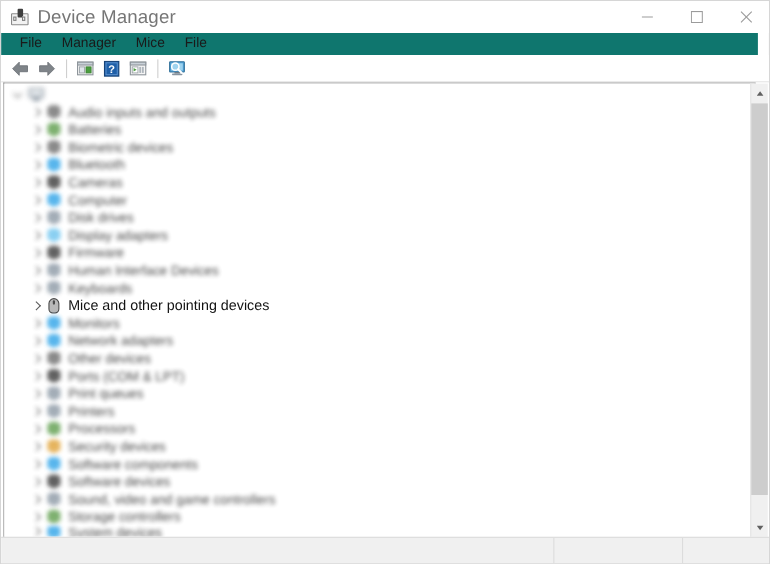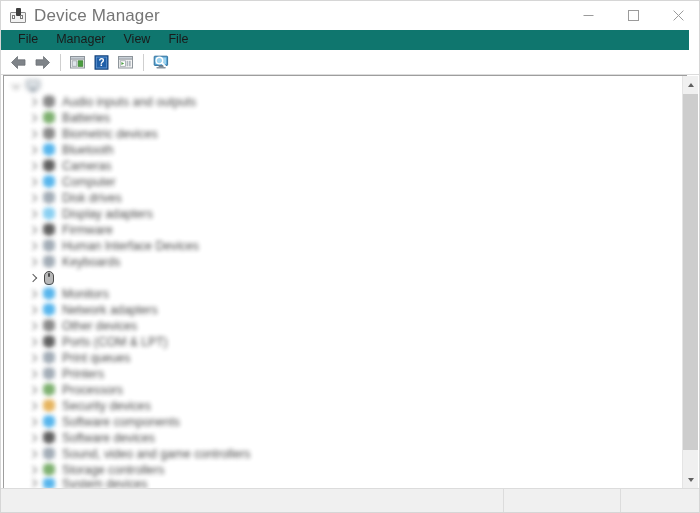--- a/index.html
+++ b/index.html
@@ -386,21 +386,21 @@
           <line x1="0.6" y1="0.6" x2="10.4" y2="10.4" stroke="#9b9b9b" stroke-width="1"></line>
           <line x1="10.4" y1="0.6" x2="0.6" y2="10.4" stroke="#9b9b9b" stroke-width="1"></line>
         </svg>
       </div>
     </div>
   </div>
 
   <div class="menubar">
     <div class="menu-item">File</div>
     <div class="menu-item">Manager</div>
-    <div class="menu-item">View</div>
+    <div class="menu-item">Mice</div>
     <div class="menu-item">File</div>
   </div>
 
   <div class="toolbar">
 
     <div class="tb-btn">
       <svg width="17" height="15" viewBox="0 0 17 15">
         <path d="M7.5 1.5 L1.5 7.5 L7.5 13.5 L7.5 10.2 L15 10.2 L15 4.8 L7.5 4.8 Z" fill="#7f8489" stroke="#6d7277" stroke-width="0.8" stroke-linejoin="round"></path>
       </svg>
     </div>
@@ -616,20 +616,21 @@
             </span>
             <span class="lbl">Keyboards</span>
           </div>
           <div class="row focus" style="padding-left: 21px;">
             <span class="twisty">
               <span class="chev"></span>
             </span>
             <span class="ico">
               <span class="mouse-ic"></span>
             </span>
+            <span class="lbl">Mice and other pointing devices</span>
           </div>
           <div class="row blur" style="padding-left: 21px;">
             <span class="twisty">
               <span class="chev"></span>
             </span>
             <span class="ico">
               <span class="ic ic-blue">
                 <span class="bx" style="left:2px;top:3px;width:12px;height:9px;opacity:.85"></span>
                 <span class="bx" style="left:4px;top:1px;width:8px;height:5px;opacity:.6"></span>
                 <span class="bx" style="left:5px;top:10px;width:6px;height:4px;opacity:.7"></span>

